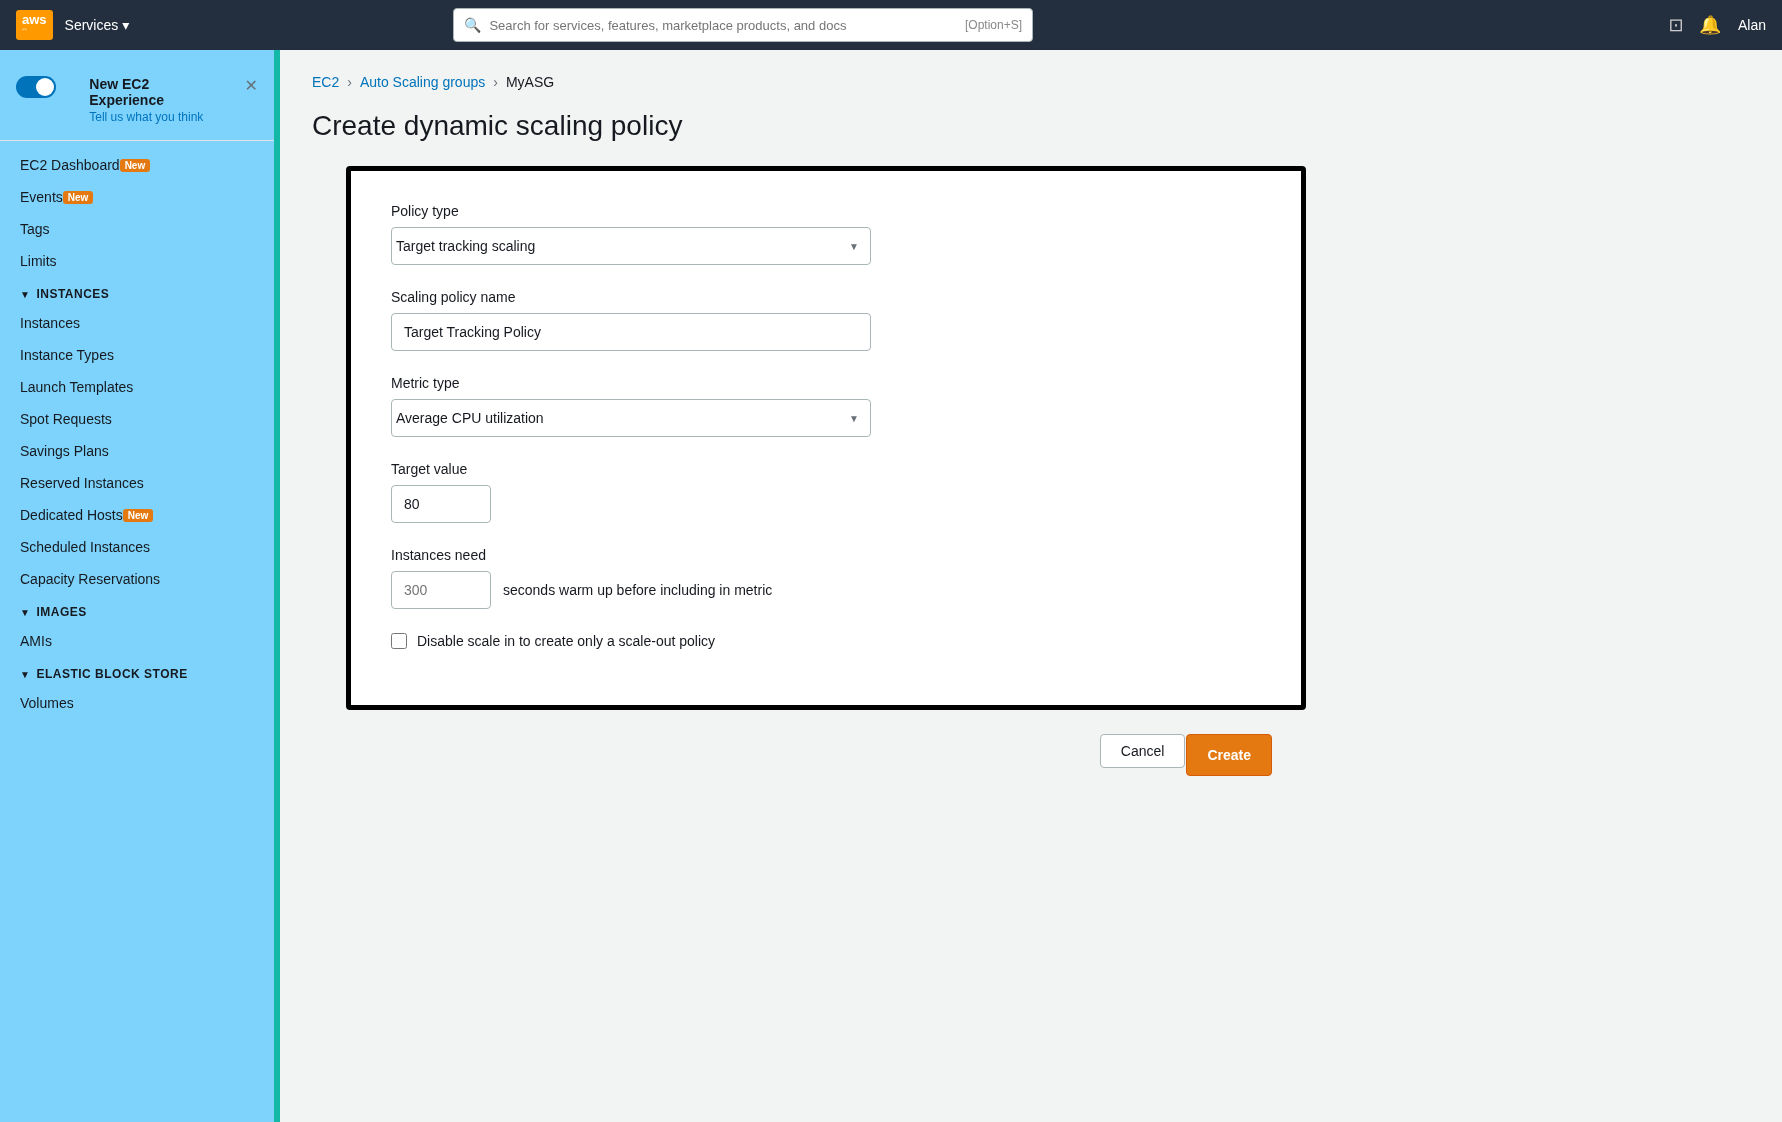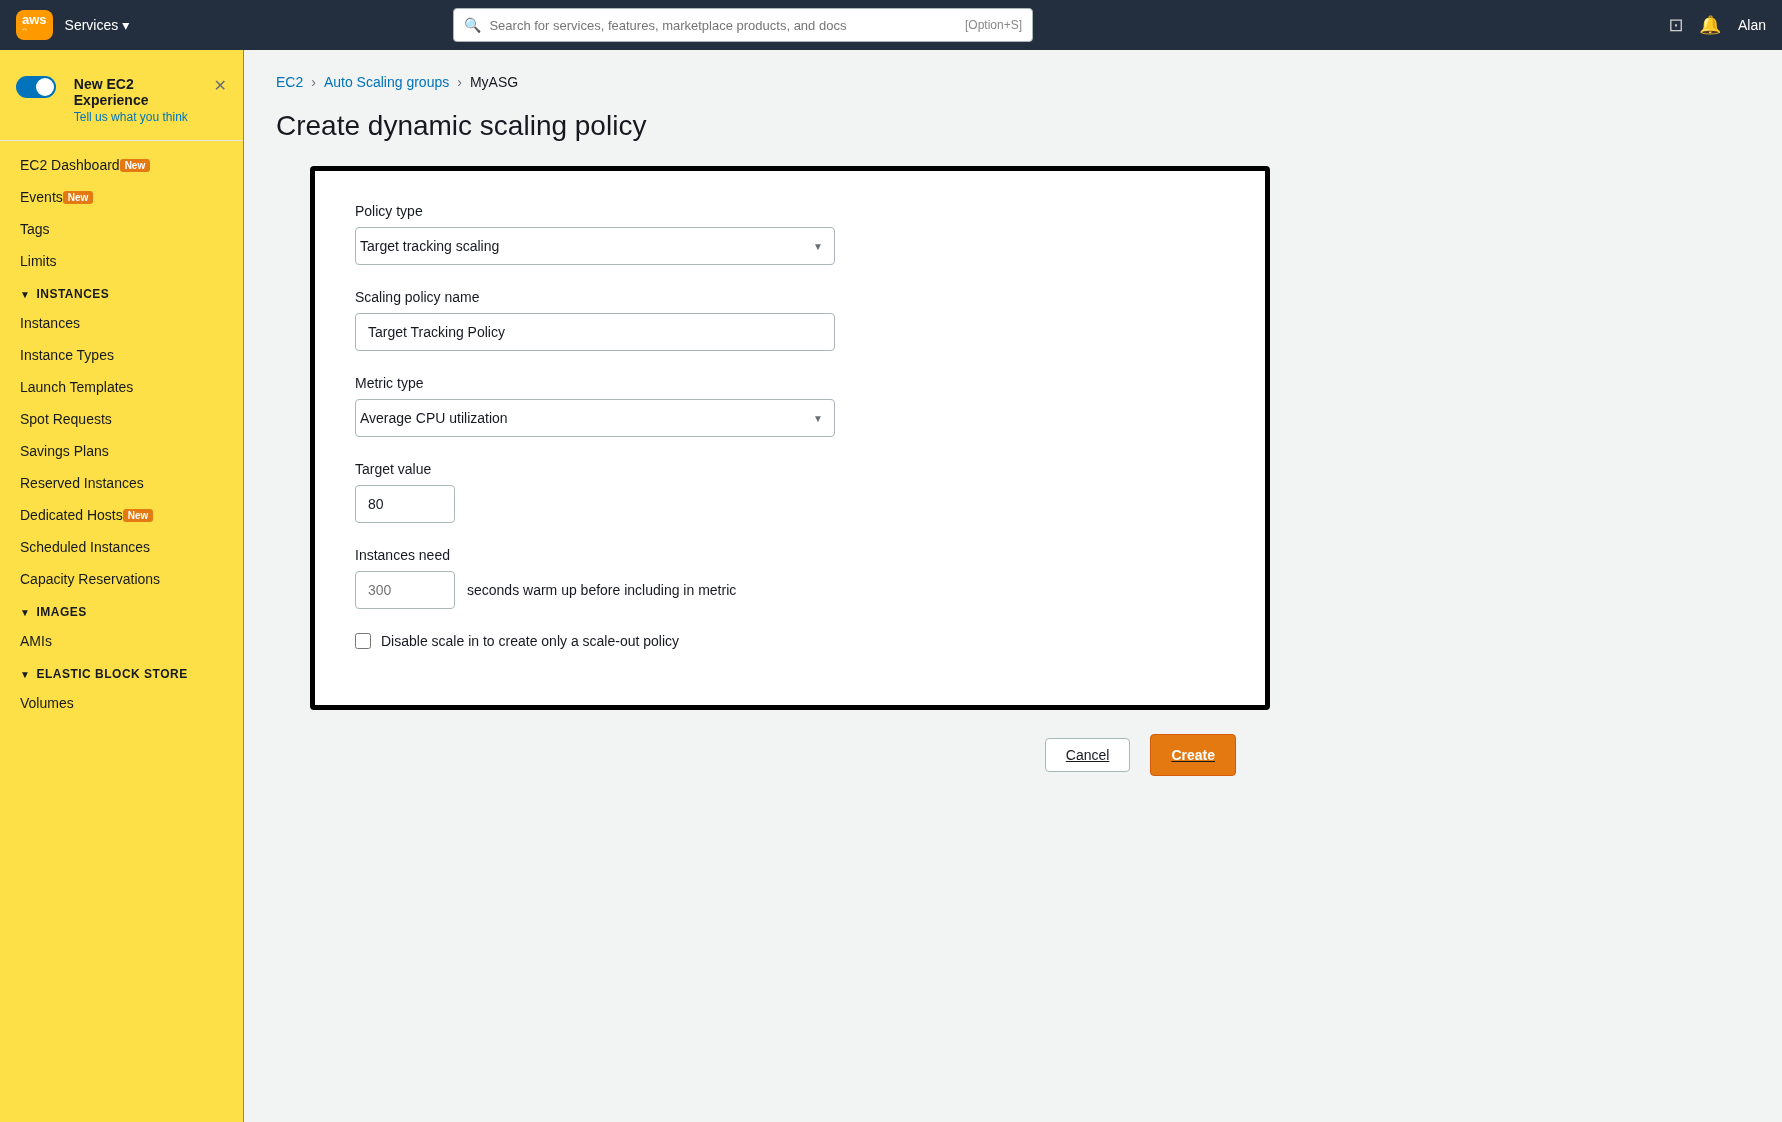--- a/index.html
+++ b/index.html
@@ -12,21 +12,21 @@
       display: flex;
       align-items: center;
       padding: 0 16px;
       gap: 12px;
       position: fixed;
       top: 0; left: 0; right: 0;
       z-index: 100;
     }
     .logo-box {
       background: #ff9900;
-      border-radius: 8px;
+      border-radius: 3px;
       padding: 3px 6px;
       display: flex;
       flex-direction: column;
       align-items: flex-start;
     }
     .logo-text {
       color: white;
       font-size: 13px;
       font-weight: bold;
       line-height: 1;
@@ -86,23 +86,23 @@
 
     
     .layout {
       display: flex;
       margin-top: 50px;
       min-height: calc(100vh - 50px);
     }
 
     
     .sidebar {
-      width: 244px;
-      background: #fde047;
-      border-right: 1px solid #14b8a6;
+      width: 280px;
+      background: #7dd3fc;
+      border-right: 6px solid #14b8a6;
       min-height: calc(100vh - 50px);
       padding: 16px 0;
       flex-shrink: 0;
       overflow-y: auto;
     }
     .sidebar-toggle-section {
       padding: 10px 16px 16px;
       display: flex;
       align-items: flex-start;
       justify-content: space-between;
@@ -298,25 +298,24 @@
     }
     .checkbox-label {
       font-size: 14px;
       color: #16191f;
     }
 
     
     .action-bar {
       display: flex;
       justify-content: flex-end;
-      align-items: center;
-      gap: 20px;
+      align-items: flex-start;
+      gap: 1px;
       margin-top: 24px;
       max-width: 960px;
-      text-decoration: underline;
     }
     .btn-cancel {
       background: white;
       border: 1px solid #aab7b8;
       border-radius: 4px;
       padding: 8px 20px;
       font-size: 14px;
       cursor: pointer;
       color: #16191f;
     }

